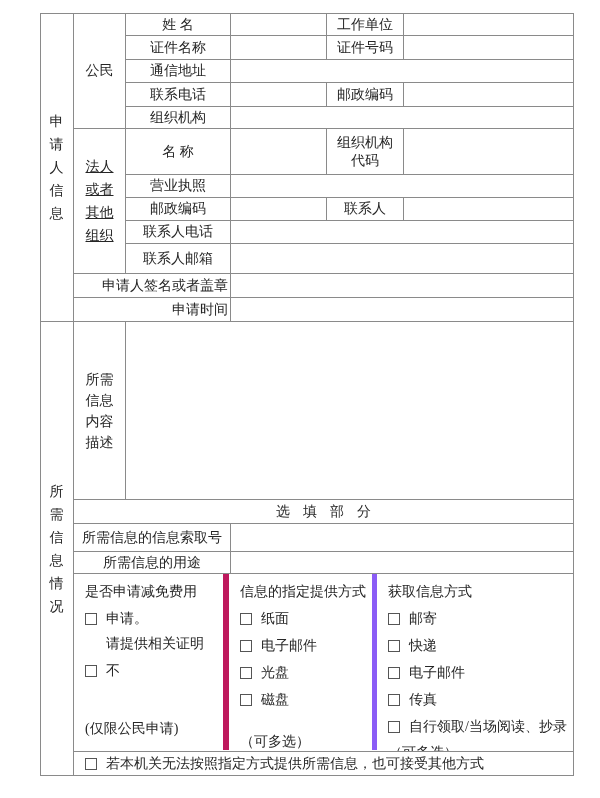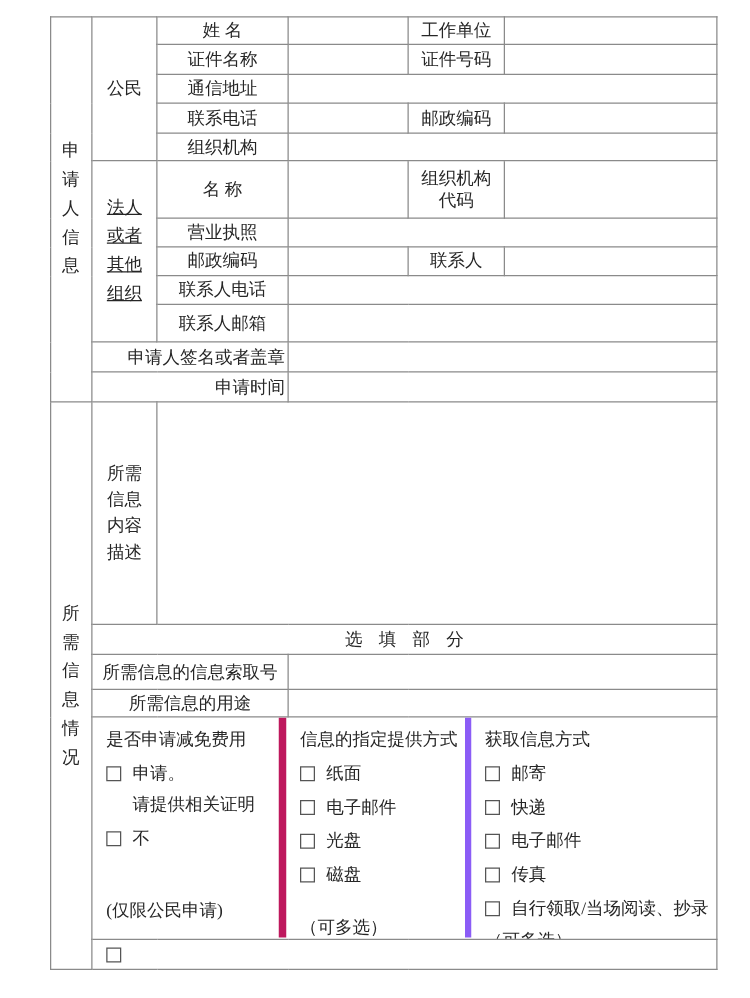--- a/index.html
+++ b/index.html
@@ -231,18 +231,19 @@
             <div class="footnote">（可多选）</div>
           </div>
         </div>
       </td>
     </tr>
 
     <tr style="height:24px">
       <td colspan="5" class="note-row">
         <div class="note-inline">
           <span class="cb"></span>
+          <span>若本机关无法按照指定方式提供所需信息，也可接受其他方式</span>
         </div>
       </td>
     </tr>
   </tbody>
     </table>
 </div>
 
 </body></html>

